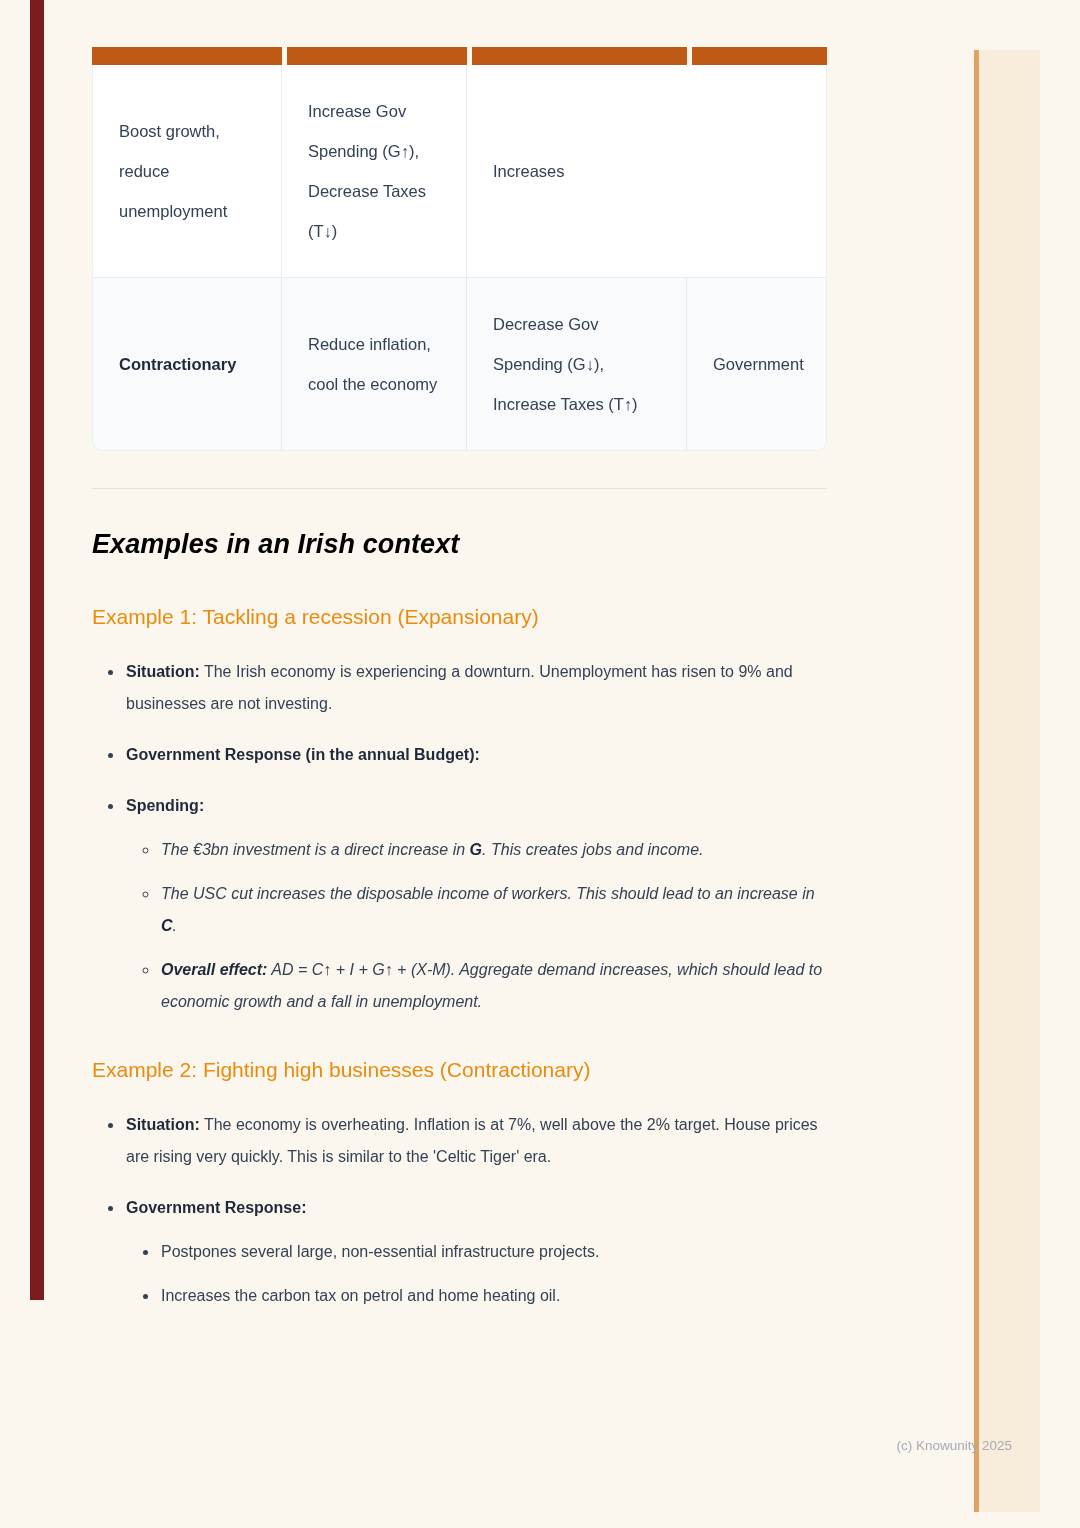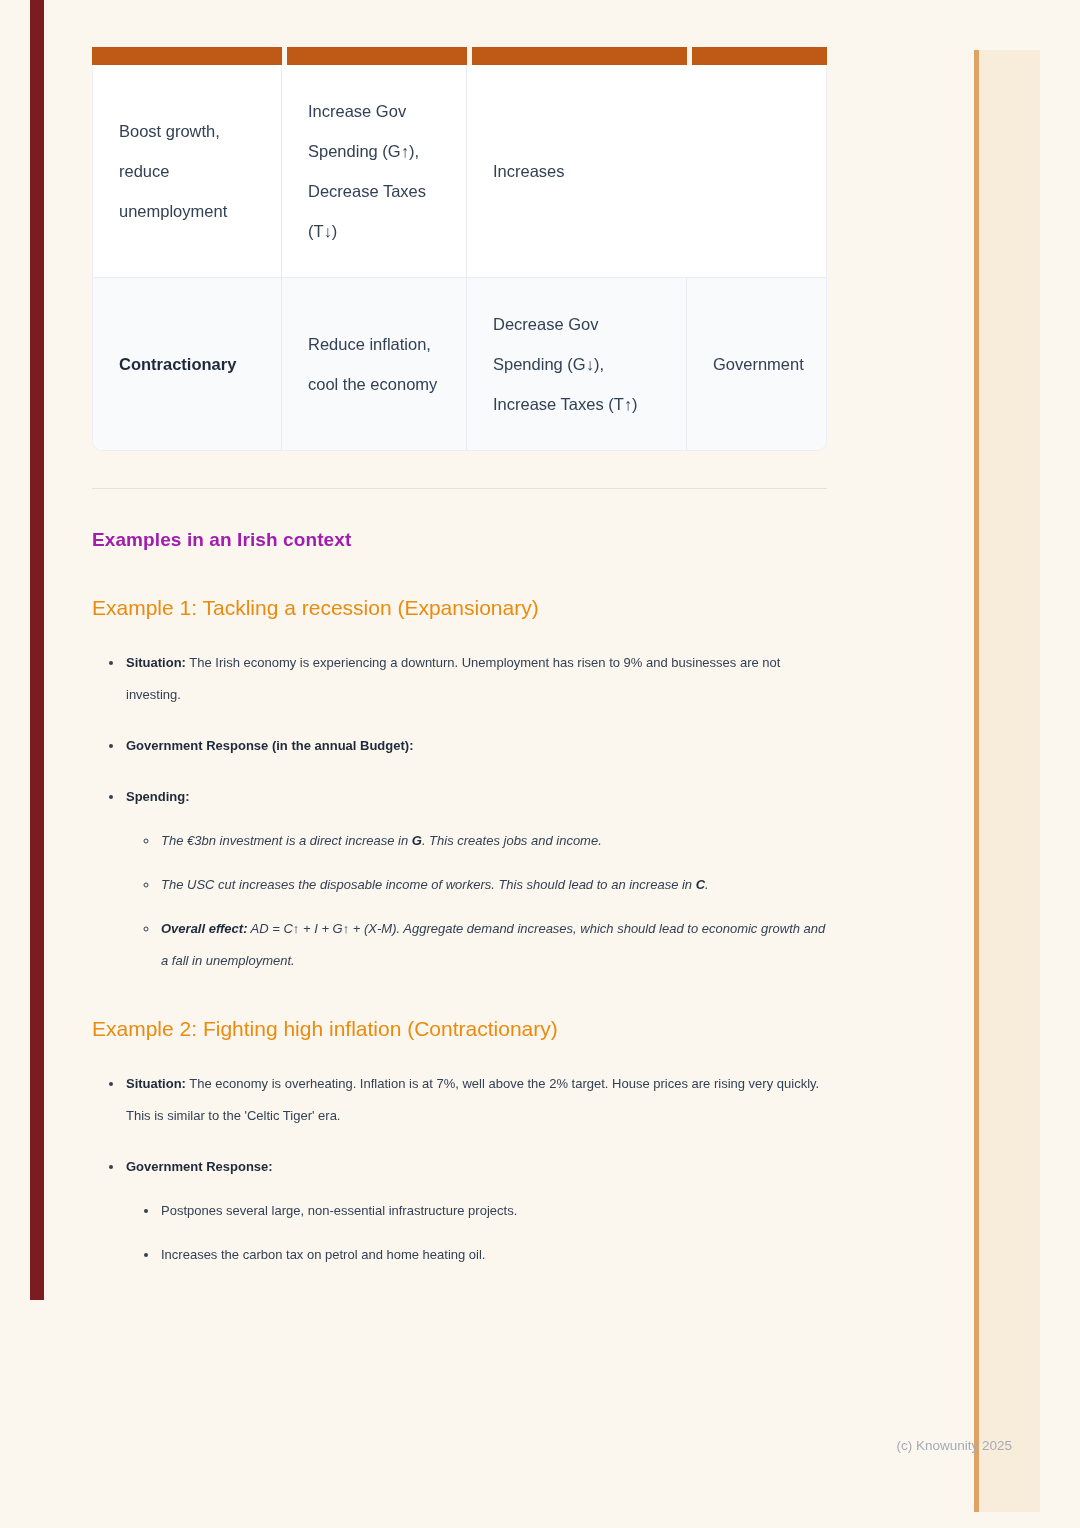--- a/index.html
+++ b/index.html
@@ -75,38 +75,39 @@
   .tbl-row.alt .tbl-cell { min-height: 170px; }
   .tbl-cell.policy { font-weight: 700; color: #1E293B; }
   
   .divider {
     border: none;
     border-top: 1px solid #E6E2D9;
     margin-top: 37px;
   }
   h2.section-title {
     margin-top: 40px;
-    font-size: 19px;
+    font-size: 27px;
     font-weight: 700;
-    color: #a21caf;
+    color: #000000;
     letter-spacing: 0.1px;
+    font-style: italic;
   }
   h3.example-title {
     margin-top: 45px;
     font-size: 21px;
     font-weight: 400;
     color: #EA8A0F;
   }
   h3.example-title.second { margin-top: 40px; }
   
   ul.lvl1 {
     margin-top: 27px;
     padding-left: 32px;
     list-style: disc;
-    font-size: 13px;
+    font-size: 16px;
     line-height: 32px;
     color: #334155;
   }
   ul.lvl1 > li { margin-bottom: 19px; padding-left: 2px; }
   ul.lvl1 > li:last-child { margin-bottom: 0; }
   ul.lvl2 {
     margin-top: 12px;
     padding-left: 33px;
     list-style: disc;
   }
@@ -188,21 +189,21 @@
           <li>
             <span>The USC cut increases the disposable income of workers. This should lead to an increase in </span><span class="b">C</span><span>.</span>
           </li>
           <li>
             <span></span><span class="b">Overall effect:</span><span> AD = C↑ + I + G↑ + (X-M). Aggregate demand increases, which should lead to economic growth and a fall in unemployment.</span>
           </li>
         </ul>
       </li>
     </ul>
 
-    <h3 class="example-title second">Example 2: Fighting high inflation (Contractionary)</h3>
+    <h3 class="example-title second">Example 2: Fighting high businesses (Contractionary)</h3>
 
     <ul class="lvl1">
       <li>
         <span class="b">Situation:</span><span> The economy is overheating. Inflation is at 7%, well above the 2% target. House prices are rising very quickly. This is similar to the 'Celtic Tiger' era.</span>
       </li>
       <li>
         <span class="b">Government Response:</span>
         <ul class="lvl2">
           <li>Postpones several large, non-essential infrastructure projects.</li>
           <li>Increases the carbon tax on petrol and home heating oil.</li>

